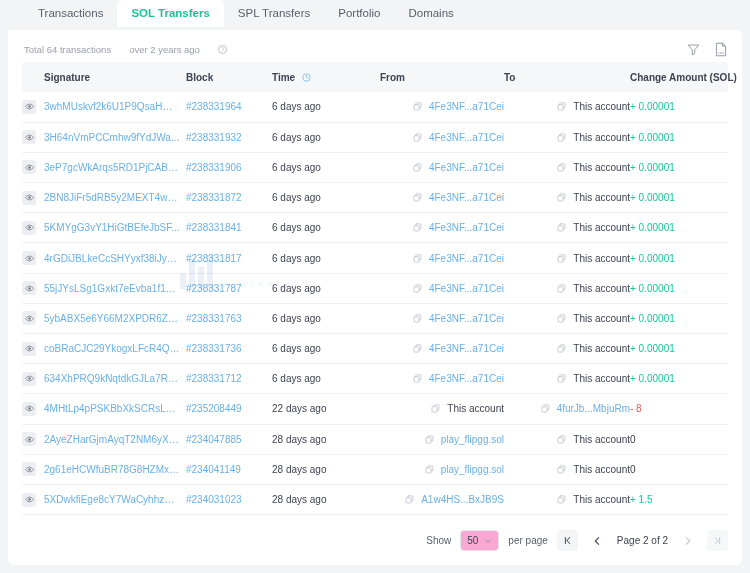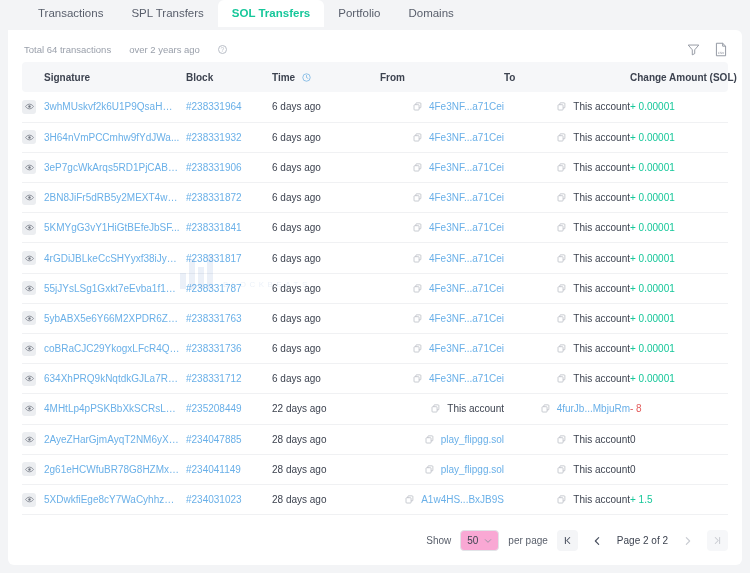--- a/index.html
+++ b/index.html
@@ -195,22 +195,22 @@
     letter-spacing: 2px; line-height: 30px;
   }
   .wm-sub { font-size: 8px; letter-spacing: 3.5px; color: #2f66b5; }
   .wm-row { display: flex; align-items: flex-end; gap: 10px; }
 </style>
 </head>
 <body>
 
 <div class="tabbar">
     <div class="tab">Transactions</div>
+    <div class="tab active">SOL Transfers</div>
     <div class="tab">SPL Transfers</div>
-    <div class="tab active">SOL Transfers</div>
     <div class="tab">Portfolio</div>
     <div class="tab">Domains</div>
   </div>
 
 <div class="card">
 
   <div class="card-top">
     <div class="meta">
       <span>Total 64 transactions</span>
       <span>over 2 years ago</span>

